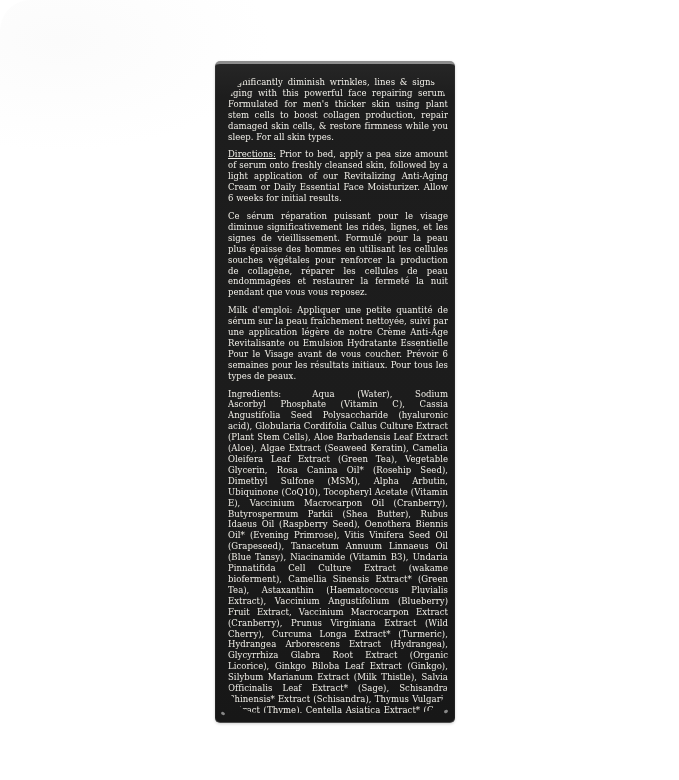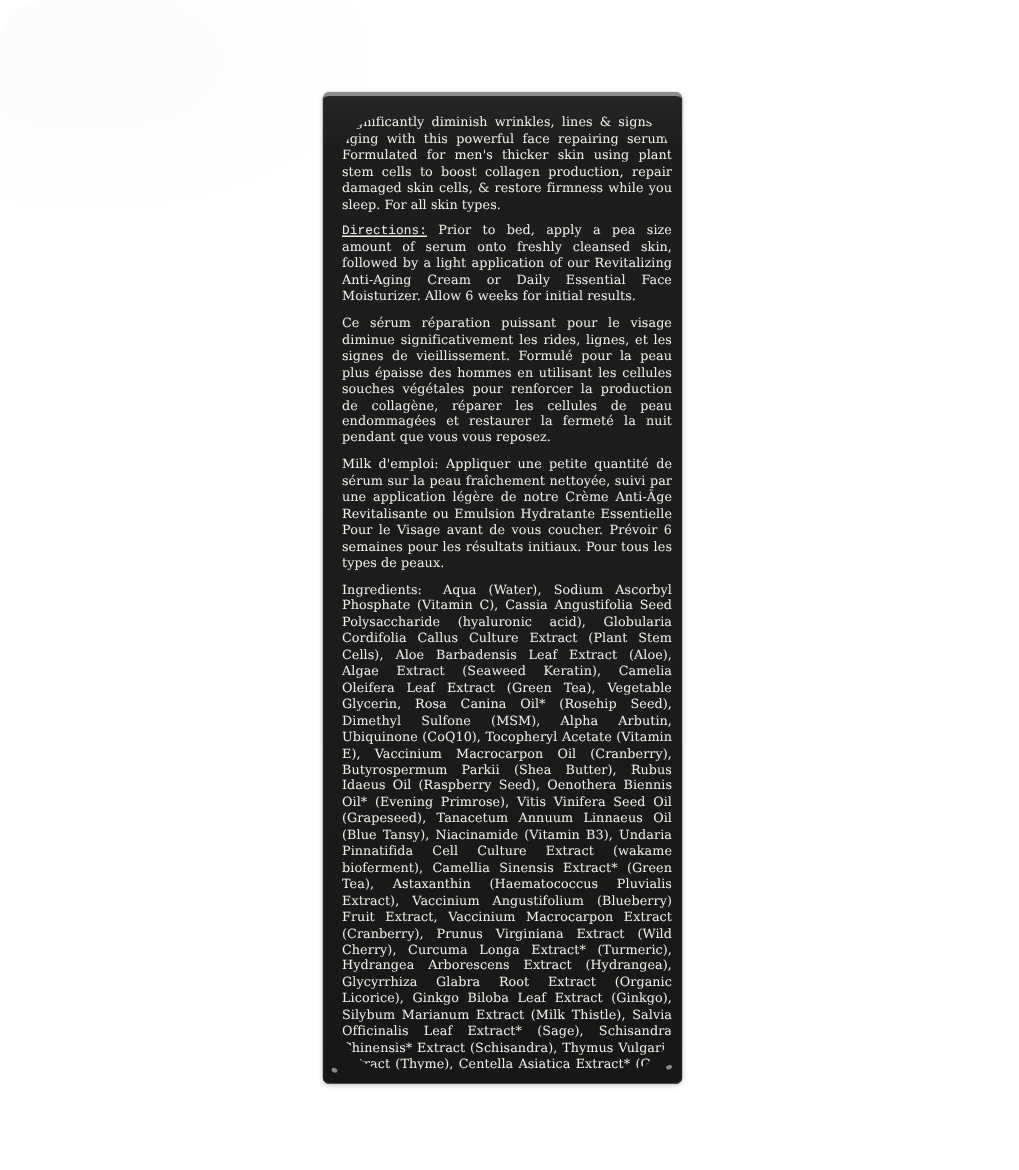--- a/index.html
+++ b/index.html
@@ -56,22 +56,22 @@
     overflow: hidden;
     color: var(--text-color);
     font-size: 8.5px;
     line-height: 10.9px;
     letter-spacing: 0.05px;
     text-align: justify;
     text-justify: inter-word;
   }
   .panel-text p { margin: 0 0 7px 0; }
   .panel-text p:last-child { margin-bottom: 0; }
-  .label-underline { text-decoration: underline; font-family: Liberation Mono, monospace; }
-  .label-ingredients { margin-right: 14px; }
+  .label-underline { text-decoration: underline; }
+  .label-ingredients { margin-right: 31px; }
 </style>
 </head>
 <body>
 
 <div class="scene">
   <div class="box">
     <div class="panel-text">
 
       <p>Significantly diminish wrinkles, lines &amp; signs of aging with this powerful face repairing serum. Formulated for men's thicker skin using plant stem cells to boost collagen production, repair damaged skin cells, &amp; restore firmness while you sleep. For all skin types.</p>
 

